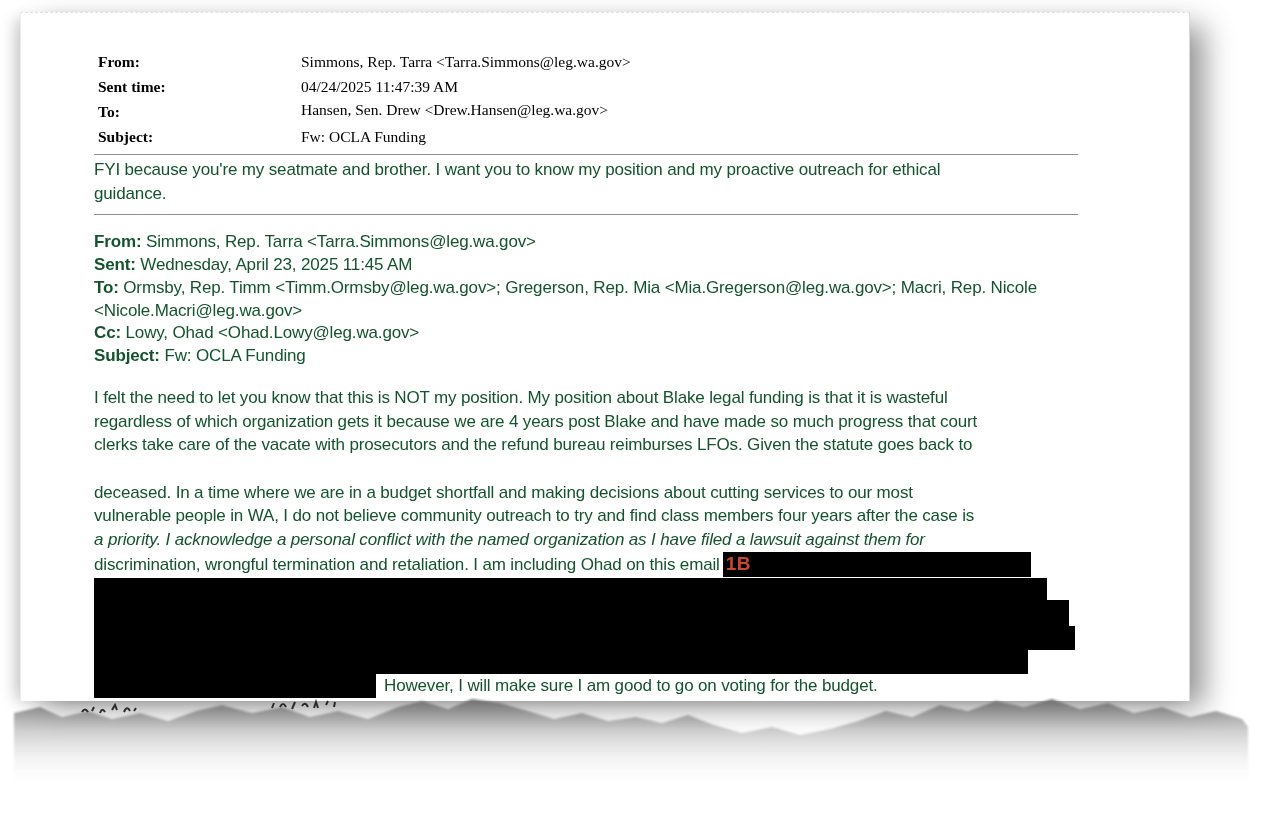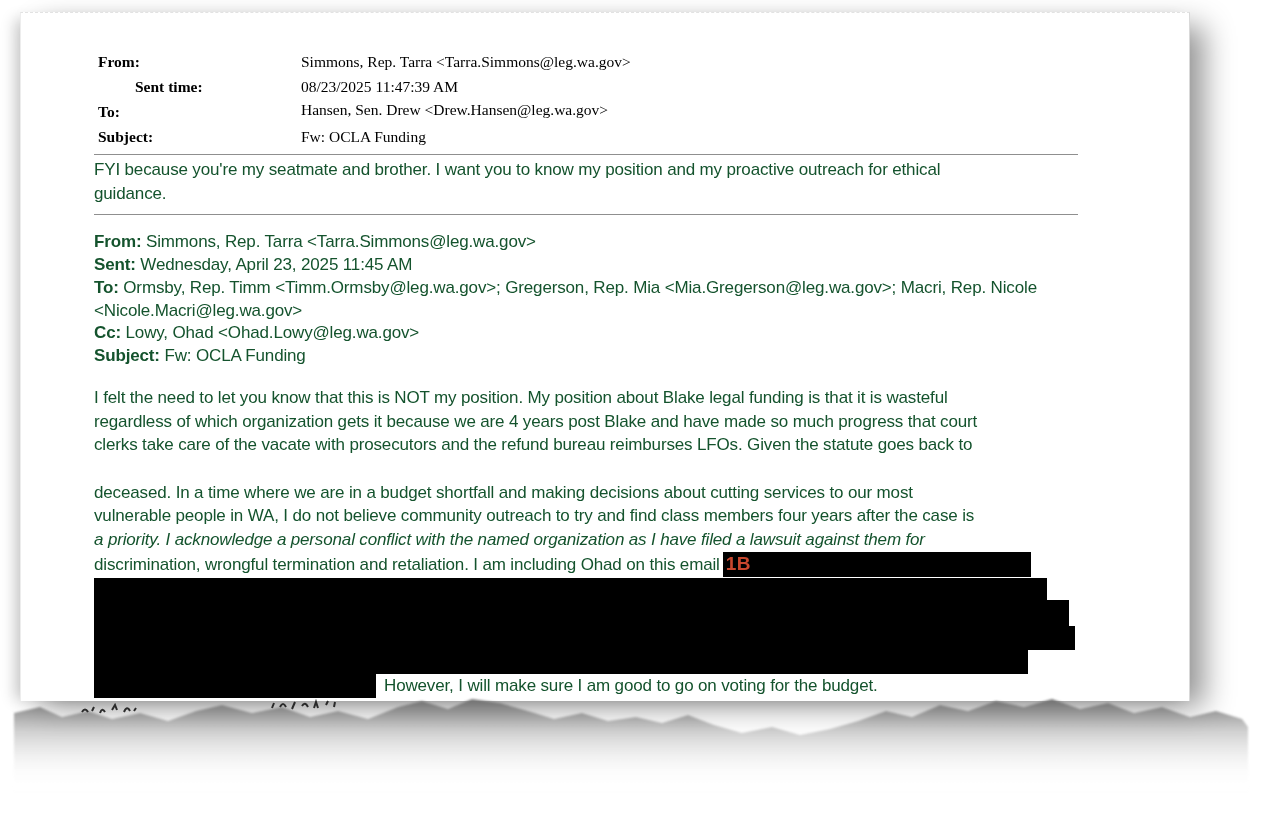--- a/index.html
+++ b/index.html
@@ -31,22 +31,22 @@
   .tear { position:absolute; left:0; top:693px; width:1263px; height:137px; }
 </style>
 </head>
 <body>
 
 <div class="canvas">
   <div class="page">
 
     <div class="abs serif b" style="left:77px; top:40px;">From:</div>
     <div class="abs serif" style="left:280px; top:40px;">Simmons, Rep. Tarra &lt;Tarra.Simmons@leg.wa.gov&gt;</div>
-    <div class="abs serif b" style="left:77px; top:65px;margin-left:37px;">Sent time:</div>
-    <div class="abs serif" style="left:280px; top:65px;">08/23/2025 11:47:39 AM</div>
+    <div class="abs serif b" style="left:77px; top:65px;">Sent time:</div>
+    <div class="abs serif" style="left:280px; top:65px;">04/24/2025 11:47:39 AM</div>
     <div class="abs serif b" style="left:77px; top:90px;">To:</div>
     <div class="abs serif" style="left:280px; top:88px;">Hansen, Sen. Drew &lt;Drew.Hansen@leg.wa.gov&gt;</div>
     <div class="abs serif b" style="left:77px; top:115px;">Subject:</div>
     <div class="abs serif" style="left:280px; top:115px;">Fw: OCLA Funding</div>
 
     <div class="hr" style="top:141px;"></div>
 
     <div class="abs sans" style="left:73px; top:147px;">FYI because you're my seatmate and brother. I want you to know my position and my proactive outreach for ethical</div>
     <div class="abs sans" style="left:73px; top:171px;">guidance.</div>
 

